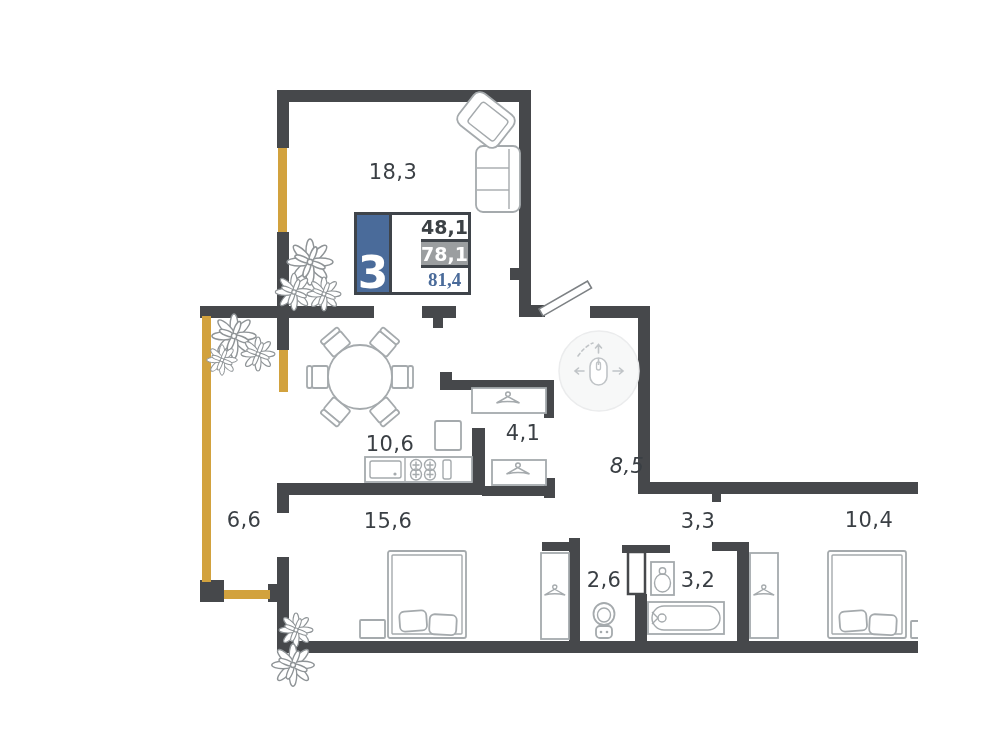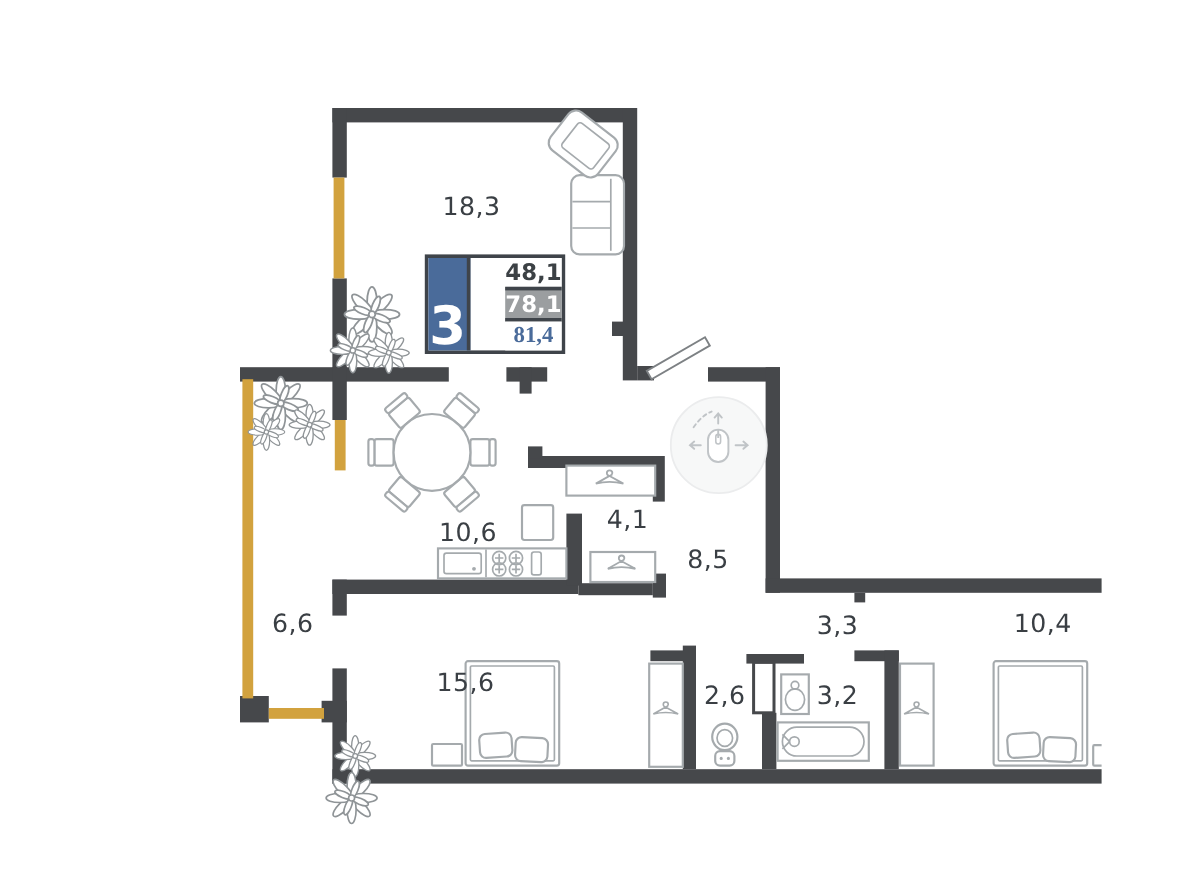--- a/index.html
+++ b/index.html
@@ -256,23 +256,23 @@
       <path class="nav-stroke" d="M502 371 h-9 M496.5 368 l-3.5 3 3.5 3"></path>
       <path class="nav-stroke" d="M531 371 h9 M537.5 368 l3.5 3 -3.5 3"></path>
       <path class="nav-stroke" d="M516.5 353 v-8 M513.5 348 l3 -3.5 3 3.5"></path>
       <path class="nav-stroke" d="M496 356 Q503 346 511 343" stroke-dasharray="3 3"></path>
     </g>
   </svg>
 
   <div class="room-label" style="left:311px;top:172px;">18,3</div>
   <div class="room-label" style="left:308px;top:444px;">10,6</div>
   <div class="room-label" style="left:441px;top:433px;">4,1</div>
-  <div class="room-label" style="left:508px;top:466px;">8,5</div>
+  <div class="room-label" style="left:545px;top:466px;font-style:italic;">8,5</div>
   <div class="room-label" style="left:162px;top:520px;">6,6</div>
-  <div class="room-label" style="left:306px;top:521px;margin-top:48px;">15,6</div>
+  <div class="room-label" style="left:306px;top:521px;">15,6</div>
   <div class="room-label" style="left:616px;top:521px;">3,3</div>
   <div class="room-label" style="left:787px;top:520px;">10,4</div>
   <div class="room-label" style="left:522px;top:580px;">2,6</div>
   <div class="room-label" style="left:616px;top:580px;">3,2</div>
 
   <div class="legend">
     <div class="legend-col">3</div>
     <div class="legend-rows">
       <div class="legend-row r-top">48,1</div>
       <div class="legend-row r-mid">78,1</div>

